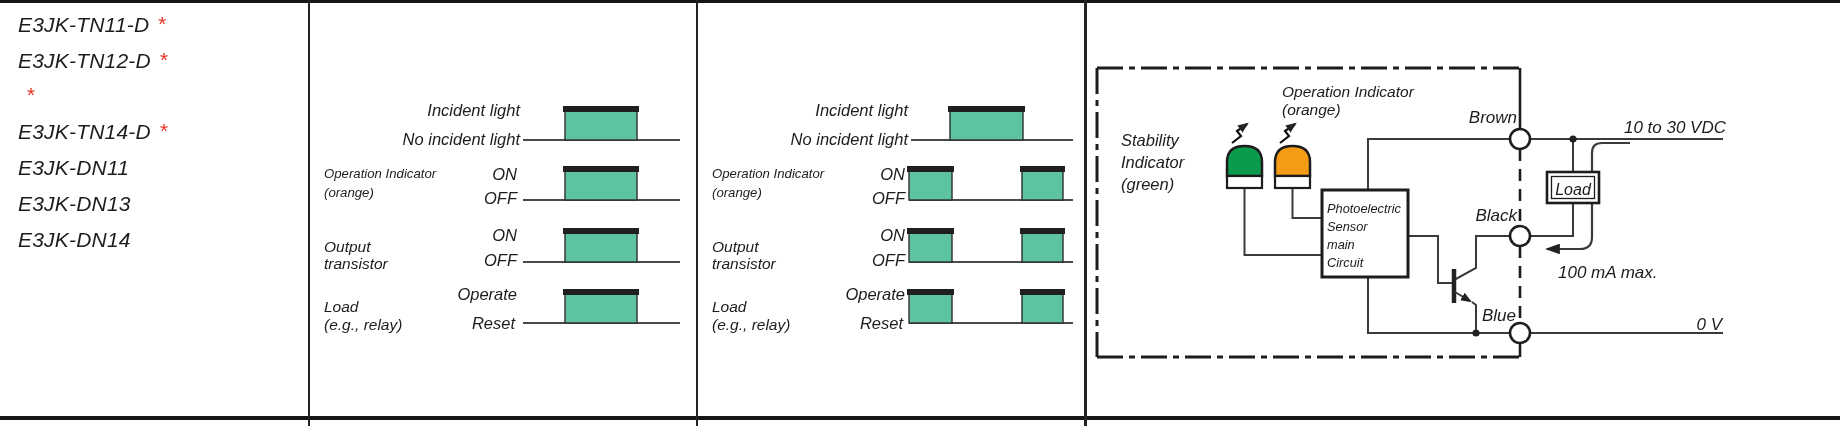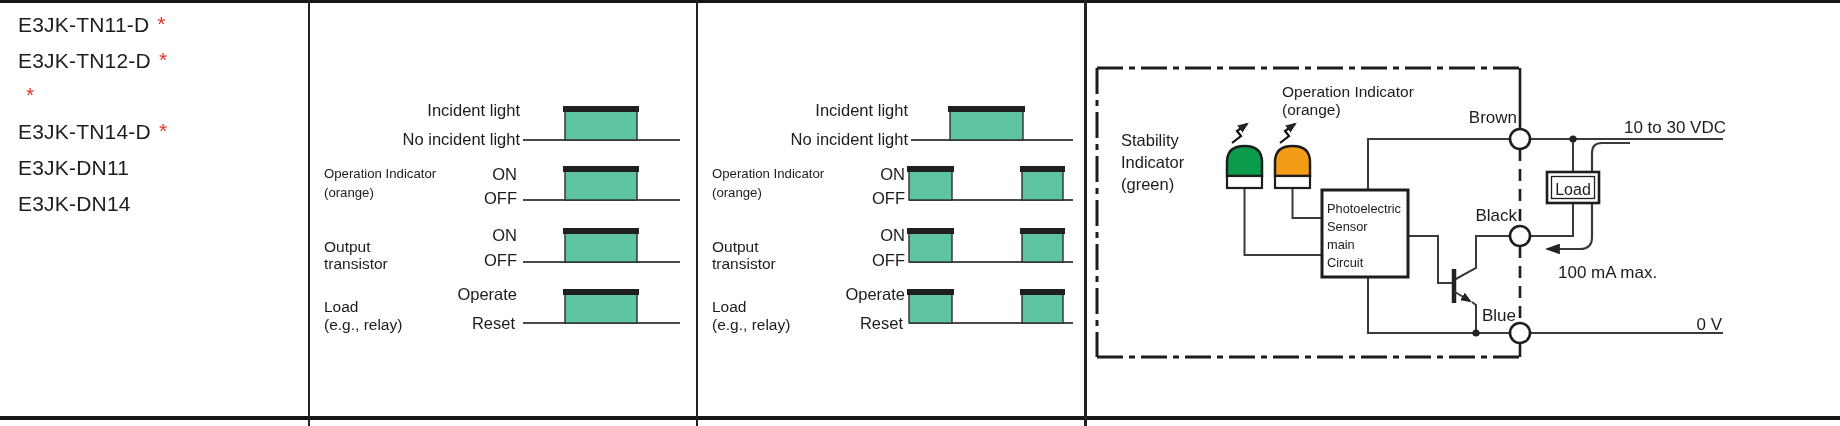--- a/index.html
+++ b/index.html
@@ -1,17 +1,17 @@
 <!DOCTYPE html>
 <html><head>
 <meta charset="utf-8">
 <style>
   html,body { margin:0; padding:0; background:#ffffff; }
   .screen { position:relative; width:1840px; height:426px; background:#ffffff; overflow:hidden;
-            font-family:"Liberation Sans", sans-serif; }
+            font-family:"Liberation Sans", sans-serif;font-style:italic; }
   .hline { position:absolute; background:#161616; }
   .vline { position:absolute; background:#222222; }
 
   
   .models { position:absolute; left:18px; top:7px; }
   .model-row { height:35.8px; display:flex; align-items:center; font-size:21px; color:#1d1d1d;
                letter-spacing:0.2px; }
   .model-mark { color:#e53525; font-size:21px; margin-left:8px; position:relative; top:-1px; }
 
   
@@ -69,20 +69,23 @@
         <span class="model-mark">*</span>
       </div>
     <div class="model-row">
         <span>E3JK-TN14-D</span>
         <span class="model-mark">*</span>
       </div>
     <div class="model-row">
         <span>E3JK-DN11</span>
       </div>
     <div class="model-row">
+        <span>E3JK-DN13</span>
+      </div>
+    <div class="model-row">
         <span>E3JK-DN14</span>
       </div>
   </div>
 
   <svg class="cell" style="left:309px" width="388" height="426">
     <text class="t16 end" x="211" y="116">Incident light</text>
     <text class="t16 end" x="211" y="145">No incident light</text>
     <text class="t13" x="15" y="178">Operation Indicator</text>
     <text class="t13" x="15" y="197">(orange)</text>
     <text class="t16 end" x="208" y="180">ON</text>

